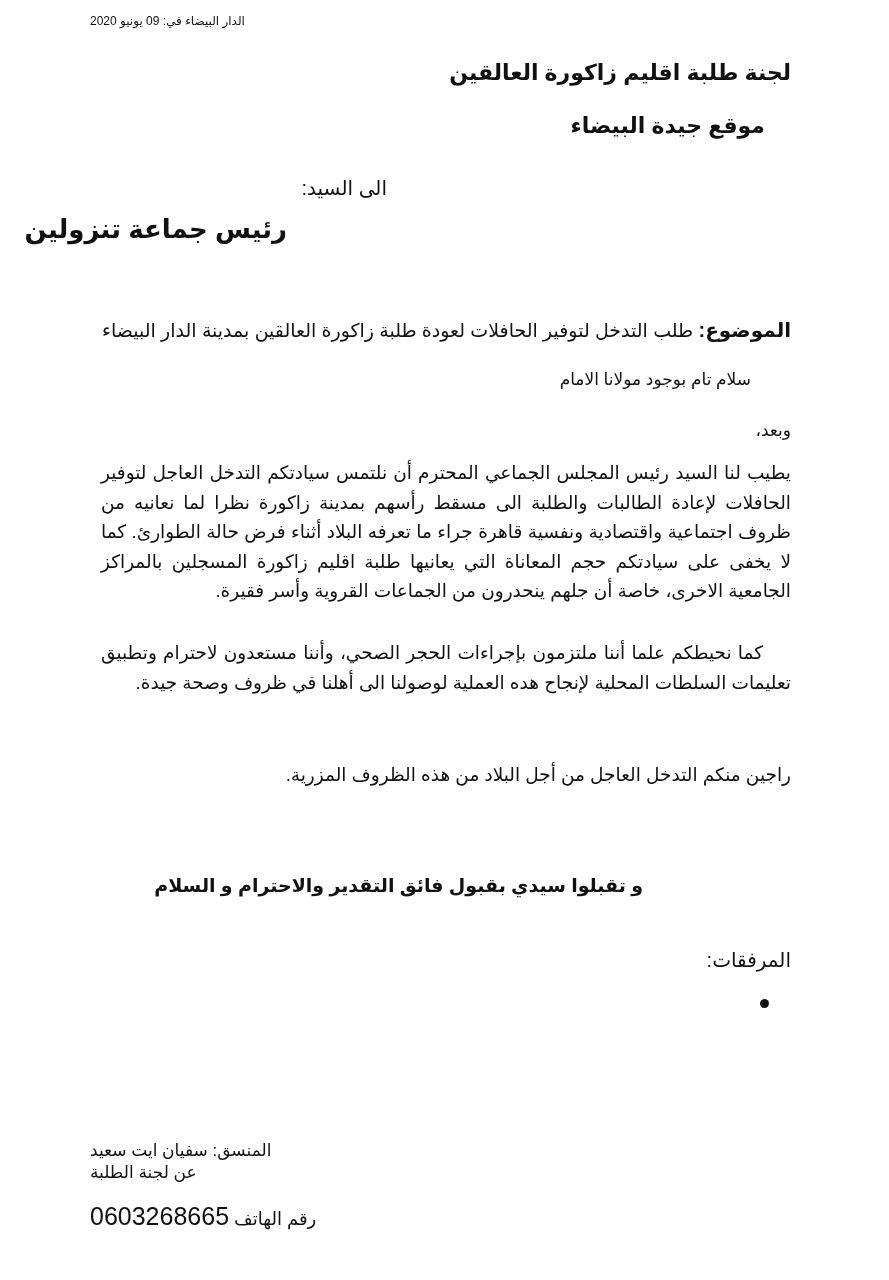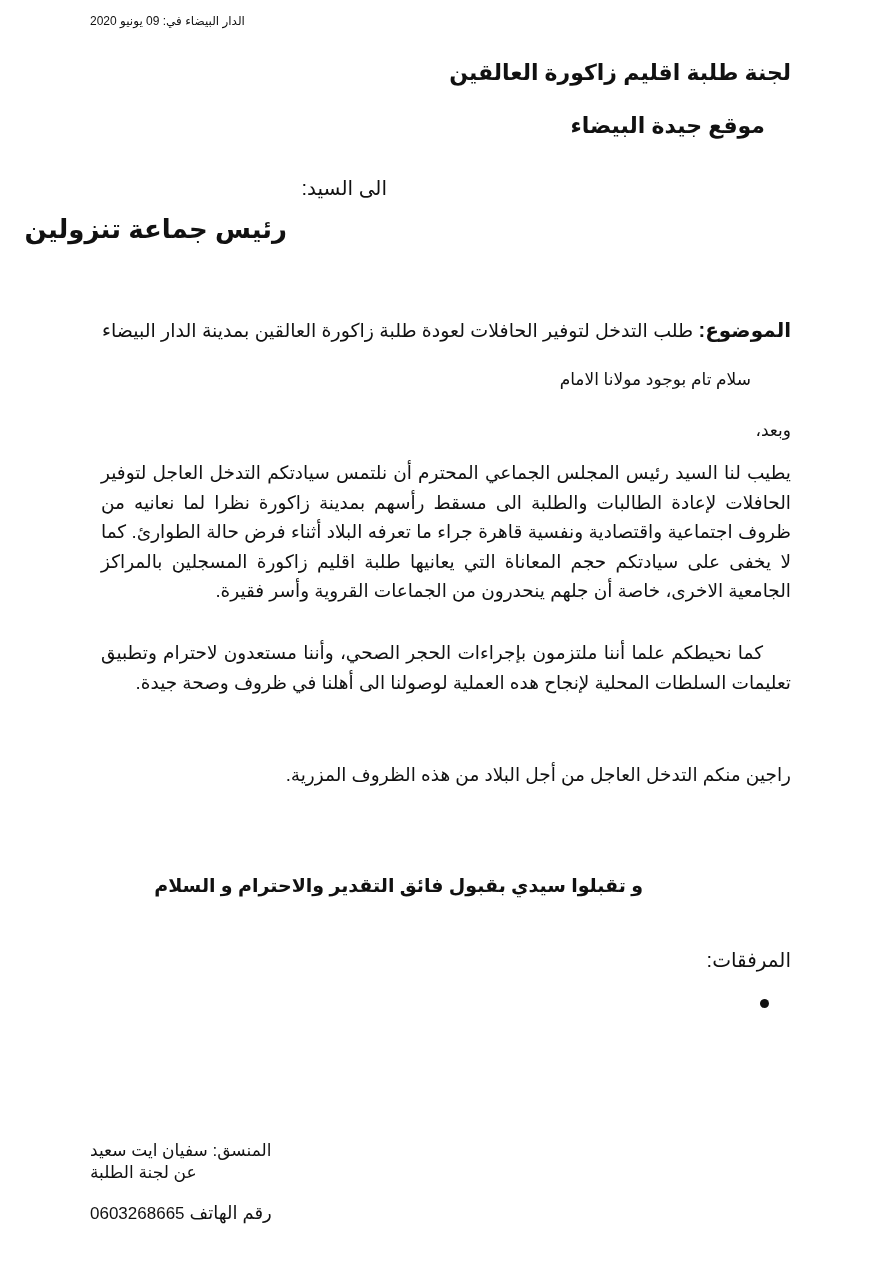--- a/index.html
+++ b/index.html
@@ -22,21 +22,21 @@
   .p3 { top:760px; }
   .closing { right:246px; top:852px; font-size:19px; font-weight:bold;margin-top:22px; }
   .att-label { right:98px; top:948px; font-size:20px;text-align:right; }
   .att-item { right:120px; top:992px; font-size:18px; }
   .bullet { display:inline-block; width:9px; height:9px; background:#111; border-radius:50%;
             margin-left:18px; vertical-align:middle; }
   .sig { position:absolute; left:90px; direction:rtl; font-size:17px; white-space:nowrap; }
   .s1 { top:1124px;margin-top:16px; }
   .s2 { top:1162px; }
   .s3 { top:1202px; font-size:18px; }
-  .num { direction:ltr; unicode-bidi:embed; font-size:17px; }
+  .num { direction:ltr; unicode-bidi:embed; font-size:25px; }
 </style>
 </head>
 <body>
 
 <div class="abs date">الدار البيضاء في: 09 يونيو 2020</div>
 <div class="abs h1">لجنة طلبة اقليم زاكورة العالقين</div>
 <div class="abs h2">موقع جيدة البيضاء</div>
 
 <div class="abs to">الى السيد:</div>
 <div class="abs addressee">رئيس جماعة تنزولين</div>

